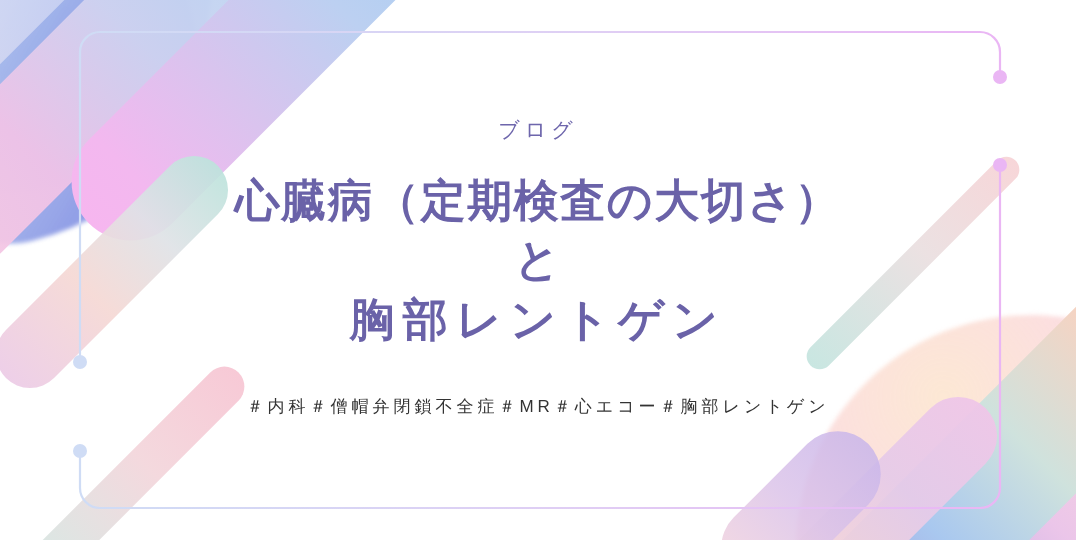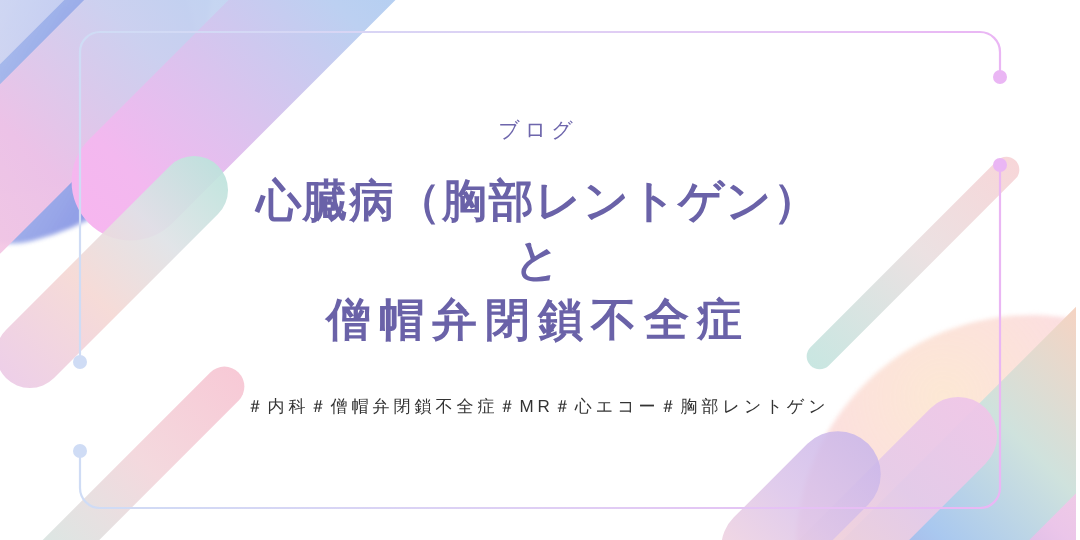--- a/index.html
+++ b/index.html
@@ -262,21 +262,21 @@
     <circle cx="1000" cy="165" r="7" fill="#eab6f4"></circle>
     <circle cx="80" cy="362" r="7" fill="#cfdcf5"></circle>
     <circle cx="80" cy="451" r="7" fill="#cfdcf5"></circle>
   </svg>
 
   <div class="content">
 
     <div class="kicker">ブログ</div>
 
     <h1 class="title">
-      <span class="title-line">心臓病（胸部レントゲン）</span>
+      <span class="title-line">心臓病（定期検査の大切さ）</span>
       <span class="title-line">と</span>
-      <span class="title-line spaced">僧帽弁閉鎖不全症</span>
+      <span class="title-line spaced">胸部レントゲン</span>
     </h1>
 
     <div class="tags">＃内科＃僧帽弁閉鎖不全症＃MR＃心エコー＃胸部レントゲン</div>
 
   </div>
 </div>
 
 </body></html>

